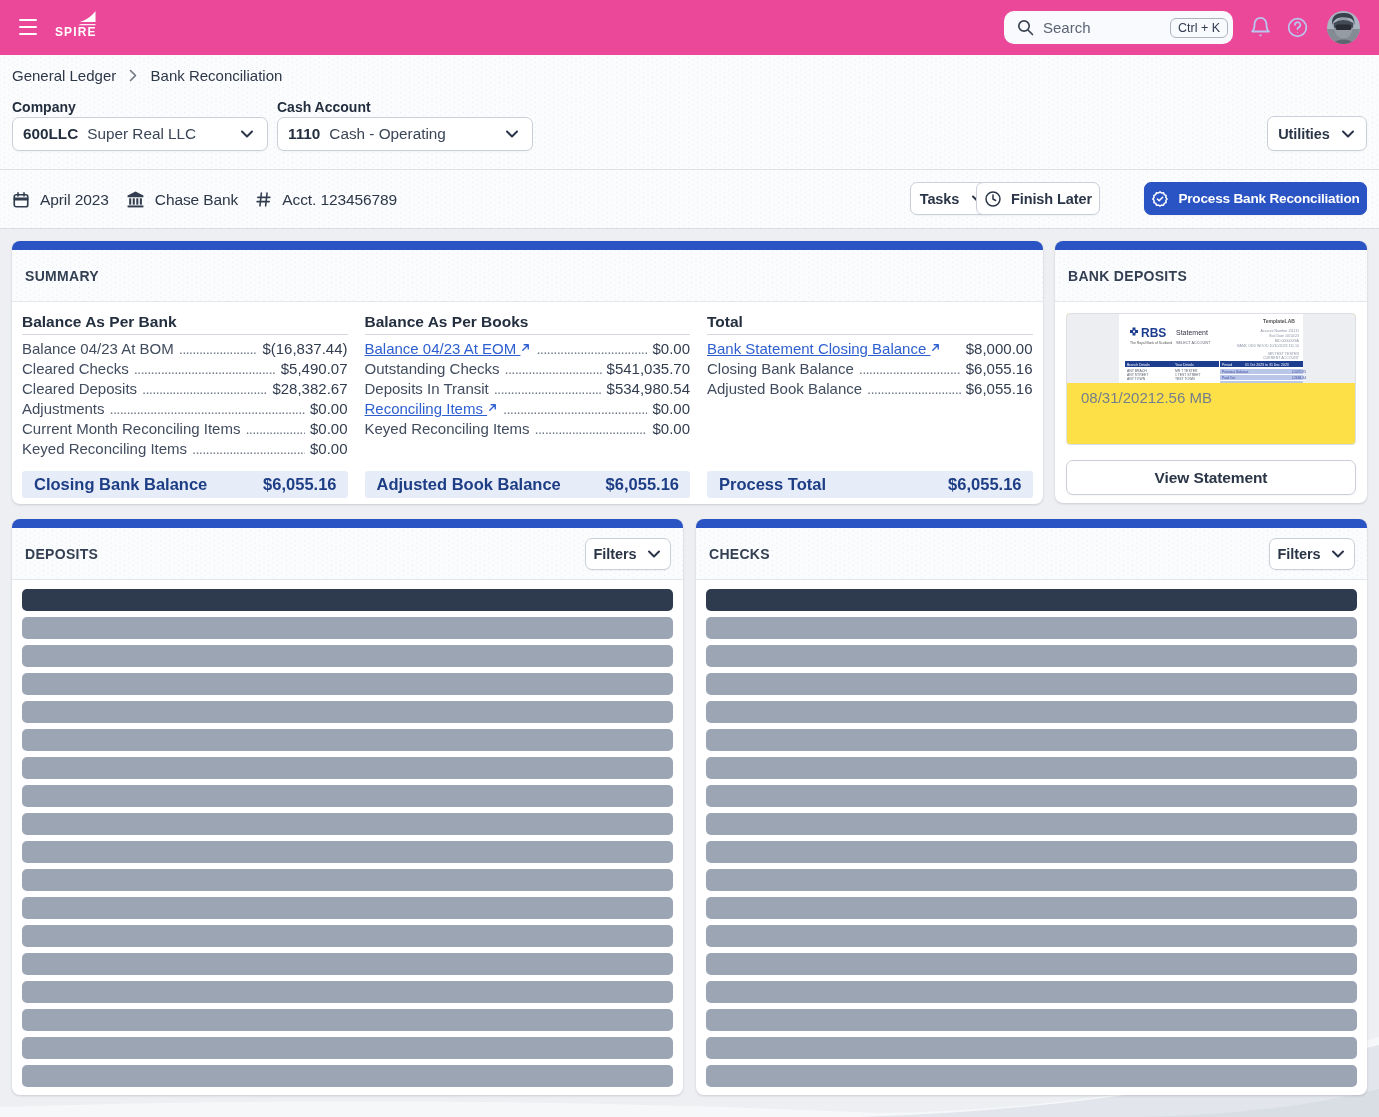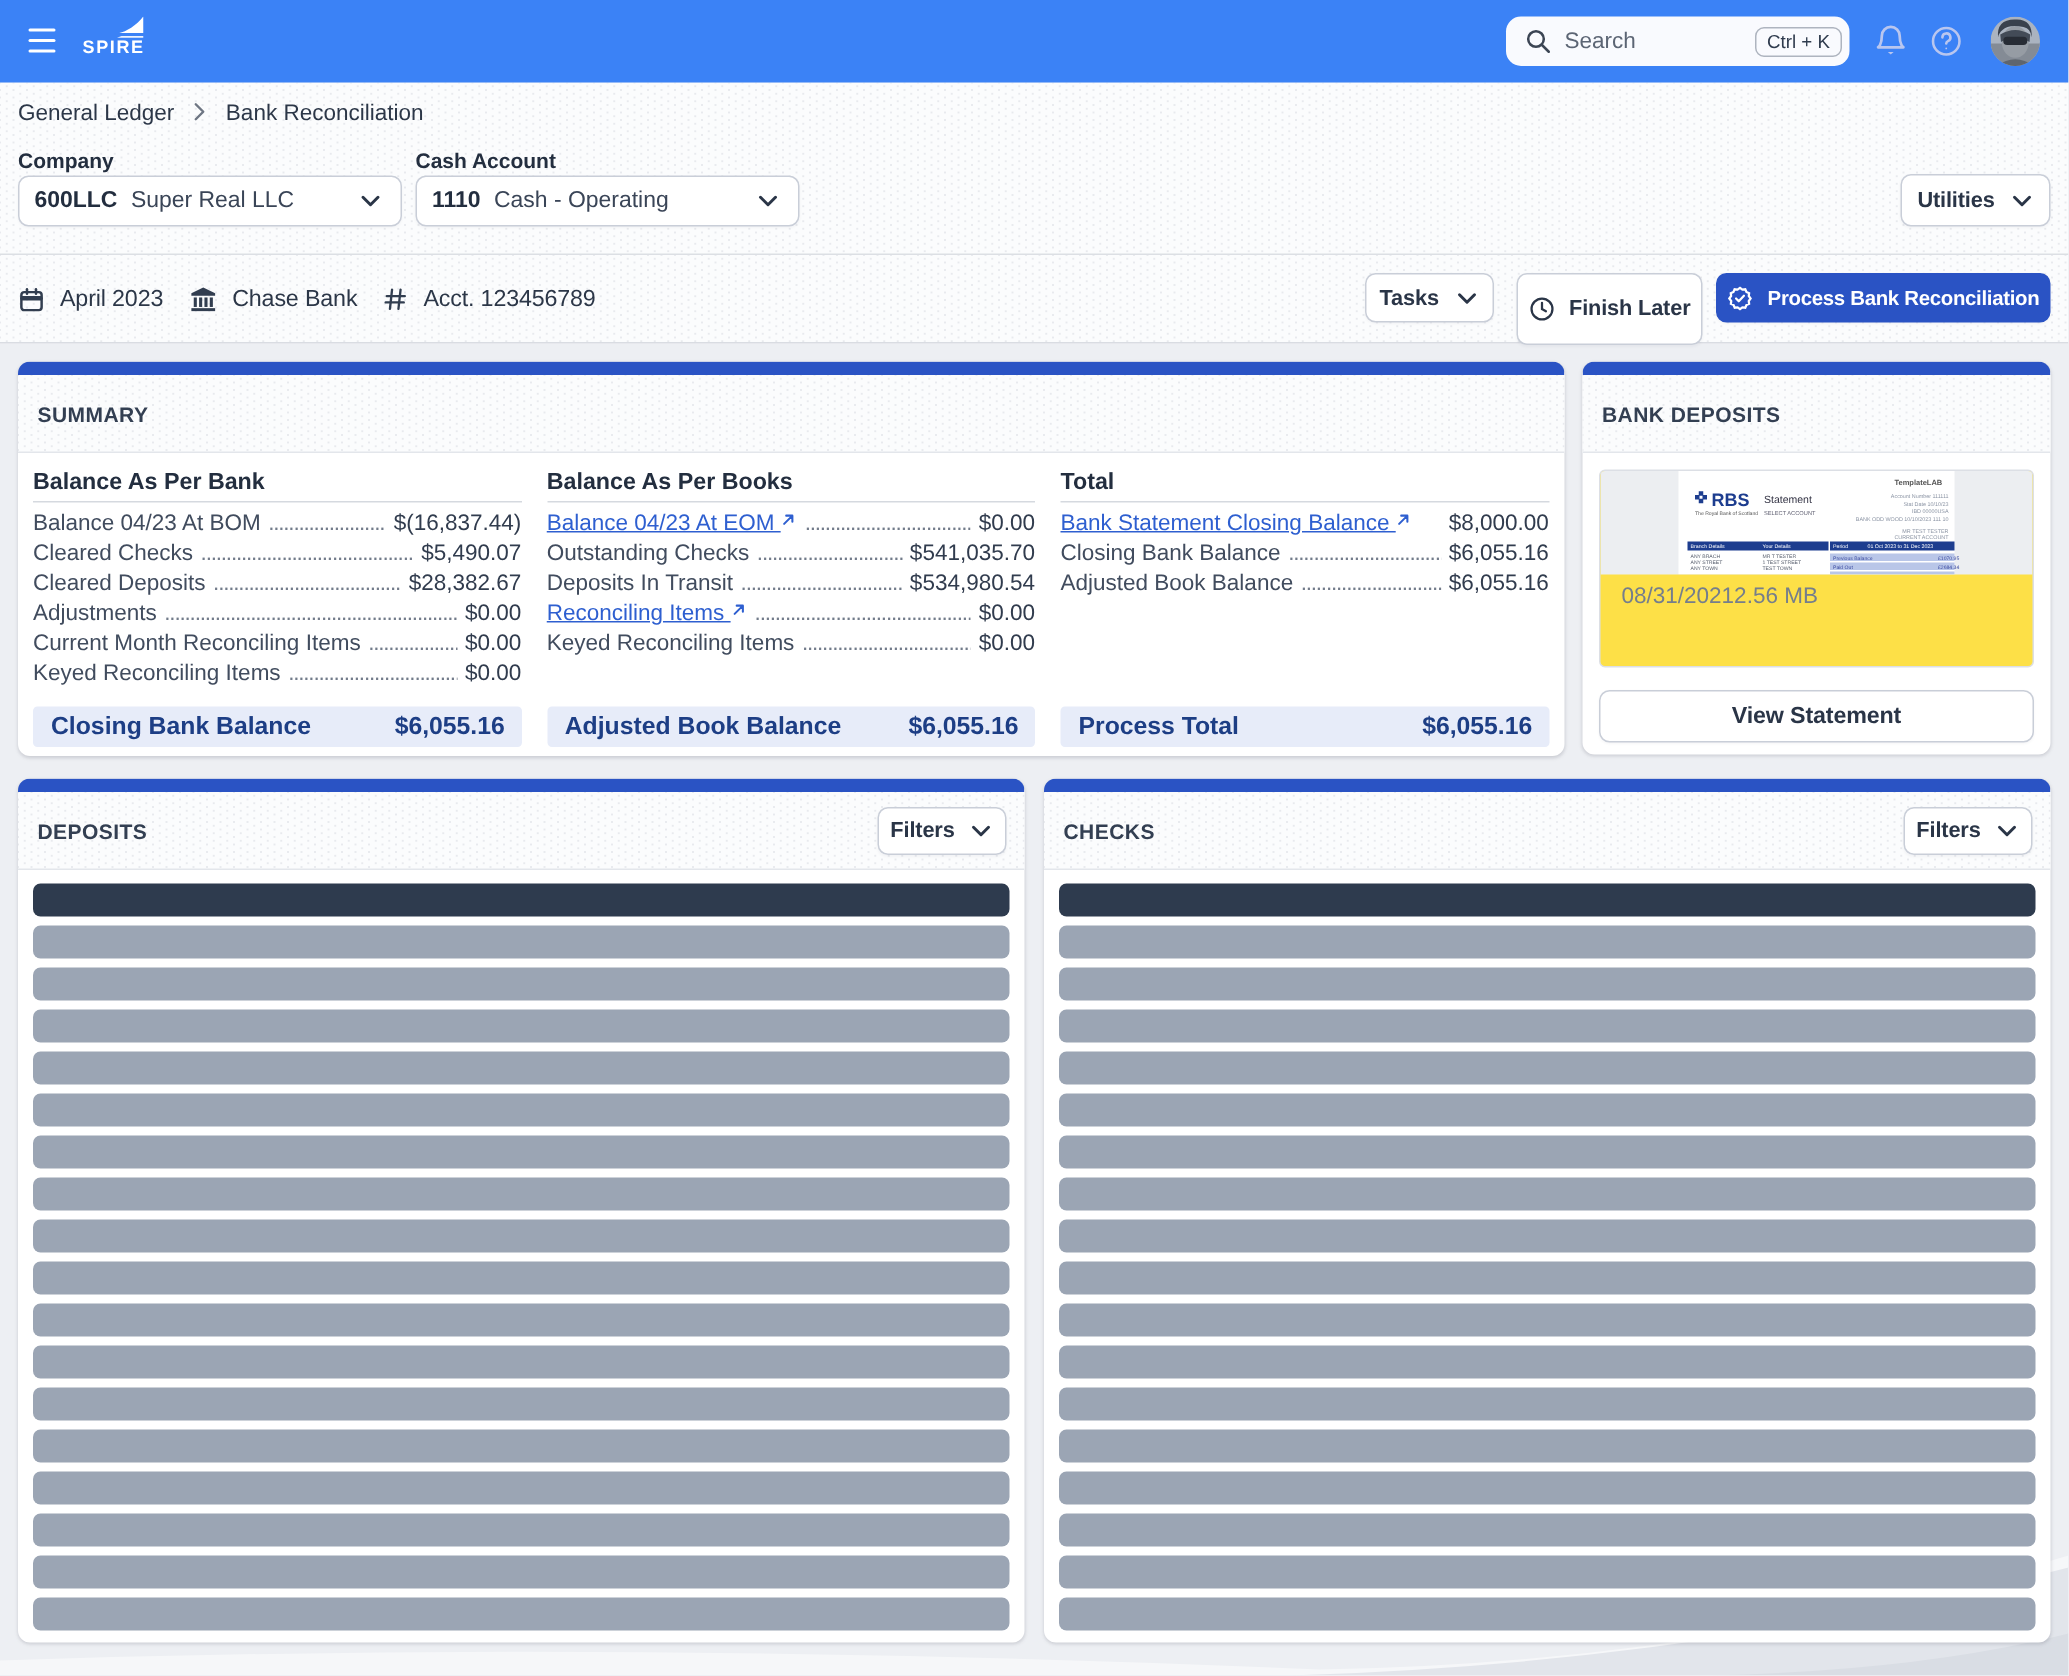--- a/index.html
+++ b/index.html
@@ -3,21 +3,21 @@
 <meta charset="utf-8">
 <style>
 * { margin:0; padding:0; box-sizing:border-box; }
 html,body { width:1379px; height:1117px; overflow:hidden; }
 body { font-family:"Liberation Sans", sans-serif; background:#edeff3; position:relative; color:#2f3b4e; }
 .dots { background-color:#fbfcfd;
   background-image:radial-gradient(#e8eaee 0.8px, transparent 1px), radial-gradient(#e8eaee 0.8px, transparent 1px);
   background-size:9px 5px; background-position:0 0, 4.5px 2.5px; }
 
 
-.topbar { position:absolute; left:0; top:0; width:1379px; height:55px; background:#3b82f6; }
+.topbar { position:absolute; left:0; top:0; width:1379px; height:55px; background:#ec4899; }
 .burger { position:absolute; left:19px; top:19px; width:18px; height:17px; }
 .burger span { display:block; height:2.4px; background:#fff; border-radius:2px; margin-bottom:4.6px; }
 .logo { position:absolute; left:55px; top:11px; }
 .searchbox { position:absolute; left:1004px; top:11px; width:229px; height:33px; background:#f9fafe; border-radius:10px; display:flex; align-items:center; padding:0 5px 0 13px; }
 .searchbox .stext { color:#5c6574; font-size:15px; margin-left:9px; flex:1; }
 .kbd { border:1px solid #aeb4bf; border-radius:6px; color:#2f3b4e; font-size:12.5px; padding:2px 7px; font-weight:400; }
 .icon-btn { position:absolute; top:0; height:55px; display:flex; align-items:center; }
 .avatar { position:absolute; left:1327px; top:11px; width:33px; height:33px; border-radius:50%; overflow:hidden; }
 
 
@@ -180,21 +180,21 @@
         <line x1="3" y1="15" x2="20" y2="15"></line>
       </svg>
     Acct. 123456789</span>
 </div>
 
 <div class="btn" style="position:absolute; left:910px; top:182px; width:86px; height:33px;">Tasks
   <svg style="margin-left:11px;" width="16" height="16" viewBox="0 0 16 16" fill="none" stroke="#2a3547" stroke-width="2" stroke-linecap="round" stroke-linejoin="round">
       <path d="M3 5.5 L8 10.5 L13 5.5"></path>
     </svg>
 </div>
-<div class="btn" style="position:absolute; left:1011px; top:182px; width:124px; height:48px;text-align:right;">
+<div class="btn" style="position:absolute; left:976px; top:182px; width:124px; height:33px;text-align:right;">
   <svg style="margin-right:9px;" width="18" height="18" viewBox="0 0 24 24" fill="none" stroke="#2a3547" stroke-width="2" stroke-linecap="round">
       <circle cx="12" cy="12" r="9.3"></circle>
       <path d="M12 6.5 L12 12 L15.5 14"></path>
     </svg>
   Finish Later</div>
 <div class="btn" style="position:absolute; left:1144px; top:182px; width:223px; height:33px; background:#2a53c4; border-color:#2a53c4; color:#fff; font-size:13.6px; letter-spacing:-0.2px; white-space:nowrap;">
   <svg style="margin-right:9px;" width="18" height="18" viewBox="0 0 24 24" fill="none" stroke="#fff" stroke-width="2">
       <path d="M12 2.5 l2.1 1.6 2.6-.3 1 2.4 2.4 1-.3 2.6 1.6 2.2-1.6 2.2.3 2.6-2.4 1-1 2.4-2.6-.3-2.1 1.6-2.1-1.6-2.6.3-1-2.4-2.4-1 .3-2.6L2.5 12l1.6-2.2-.3-2.6 2.4-1 1-2.4 2.6.3Z"></path>
       <path d="M8.5 12 l2.4 2.4 4.6-4.8" stroke-linecap="round" stroke-linejoin="round"></path>
     </svg>

